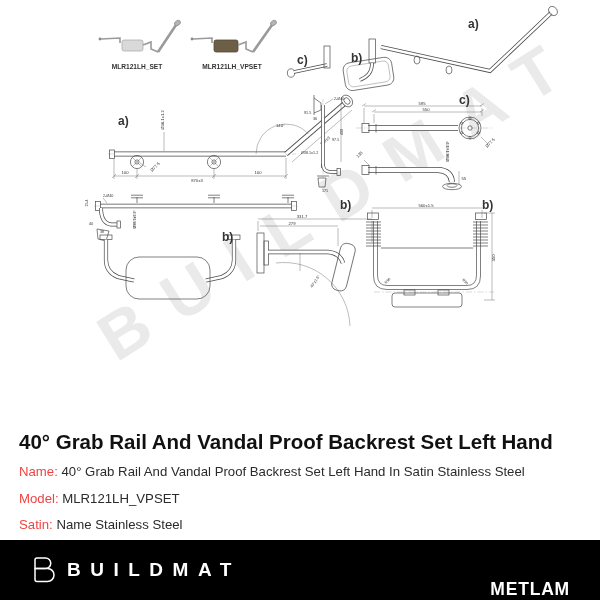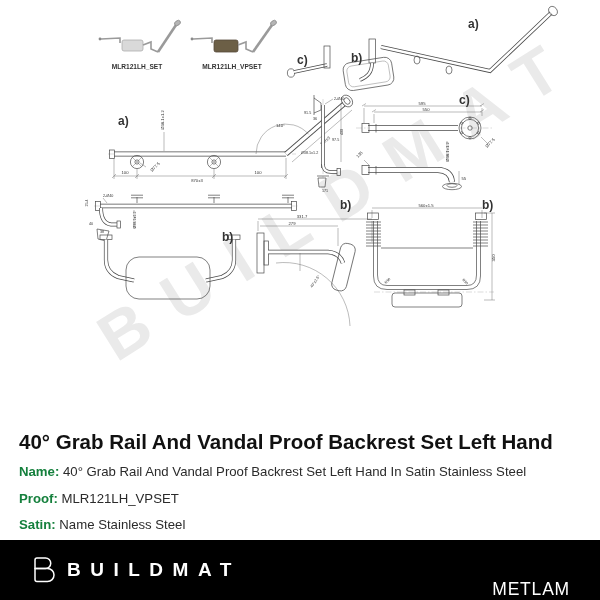--- a/index.html
+++ b/index.html
@@ -19,29 +19,29 @@
   .ln{stroke:#4a4a4a;fill:none;stroke-width:0.7;}
   .tube-o{stroke:#4a4a4a;fill:none;}
   .tube-i{stroke:#ffffff;fill:none;}
   .dln{stroke:#6a6a6a;fill:none;stroke-width:0.45;}
   .cl{stroke:#999;stroke-width:0.35;stroke-dasharray:6 2 1.5 2;fill:none;}
   .ph{stroke:#9a9a9a;fill:none;}
   
   .info{position:absolute;left:19px;top:428px;right:15px;color:#2b2b2b;z-index:2;}
   .info h1{font-size:20.5px;line-height:28px;margin:0 0 9px;color:#111;font-weight:700;}
   .info p{font-size:13.2px;line-height:14px;margin:0 0 12.5px;}
-  .info b{color:#15803d;font-weight:700;}
+  .info b{color:#ef4444;font-weight:400;}
   
   .footer{position:absolute;left:0;top:540px;width:600px;height:60px;background:#000;
           display:flex;align-items:center;justify-content:space-between;
           padding:0 30px;box-sizing:border-box;z-index:3;}
   .bm{display:flex;align-items:center;gap:11px;cursor:pointer;}
   .bm-word{color:#fff;font-size:19px;font-weight:700;letter-spacing:9.5px;}
   .metlam{text-align:left;color:#fff;cursor:pointer;}
-  .metlam-word{font-size:17.5px;font-weight:400;letter-spacing:0.8px;line-height:17px;margin-top:48px;}
+  .metlam-word{font-size:17.5px;font-weight:700;letter-spacing:0.8px;line-height:17px;margin-top:48px;}
   .metlam-sub{font-size:6.2px;letter-spacing:4.6px;margin-top:1.5px;}
 </style>
 </head>
 <body>
 
 <div class="canvas">
 
   <div class="watermark">BUILDMAT</div>
 
   <svg class="drawings" width="600" height="415" viewBox="0 0 600 415">
@@ -238,21 +238,21 @@
       <path class="dln" d="M492,213 V300 M484,213 H495 M484,300 H495"></path>
       <text class="dim" x="494.5" y="258" text-anchor="middle" transform="rotate(-90 494.5 258)">350</text>
       <text class="dims" x="386" y="284" transform="rotate(-45 386 284)">R50</text>
       <text class="dims" x="462" y="280" transform="rotate(45 462 280)">R50</text>
     </g>
   </svg>
 
   <div class="info">
     <h1>40° Grab Rail And Vandal Proof Backrest Set Left Hand</h1>
     <p><b>Name:</b> <span>40° Grab Rail And Vandal Proof Backrest Set Left Hand In Satin Stainless Steel</span></p>
-    <p><b>Proof:</b> <span>MLR121LH_VPSET</span></p>
+    <p><b>Model:</b> <span>MLR121LH_VPSET</span></p>
     <p><b>Satin:</b> <span>Name Stainless Steel</span></p>
   </div>
 
   <div class="footer">
     <div class="bm">
       <svg width="26" height="30" viewBox="0 0 24 30">
         <path d="M4,13.5 H14.5 A5.2,5.2 0 0 0 14.5,3 H6 A2,2 0 0 0 4,5 Z" fill="none" stroke="#ffffff" stroke-width="1.5" stroke-linejoin="round"></path>
         <path d="M4,13.5 H16.5 A6.3,6.3 0 0 1 16.5,26.5 H6 A2,2 0 0 1 4,24.5 Z" fill="none" stroke="#ffffff" stroke-width="1.5" stroke-linejoin="round"></path>
       </svg>
       <span class="bm-word">BUILDMAT</span>

